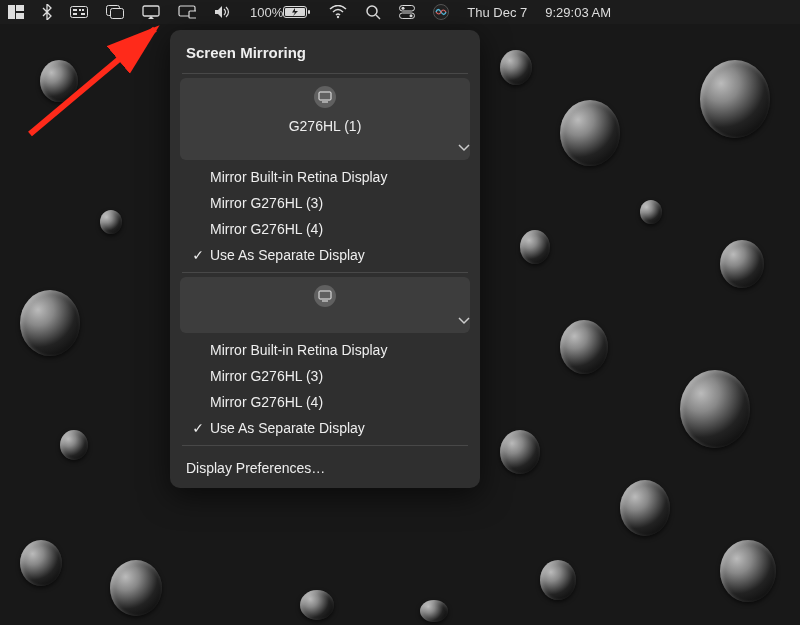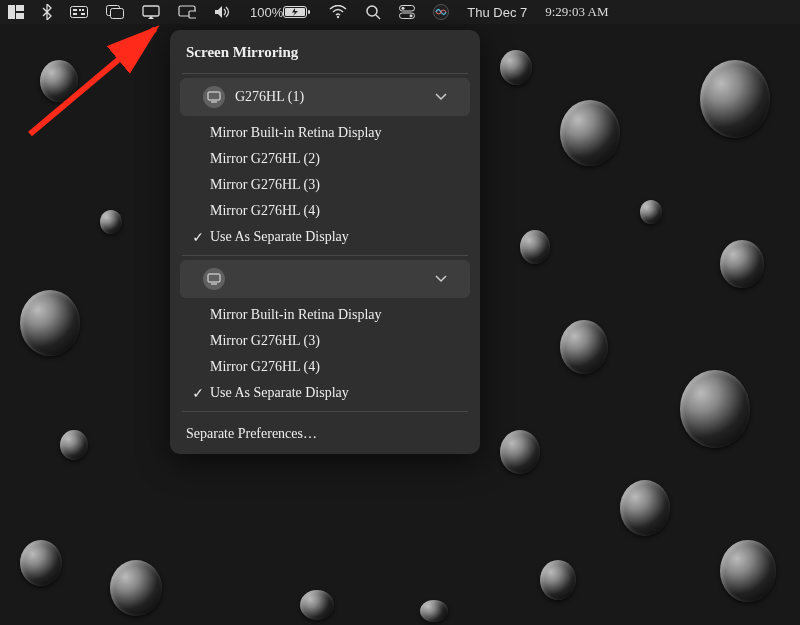--- a/index.html
+++ b/index.html
@@ -2,34 +2,34 @@
 <html><head>
 <meta charset="utf-8">
 <style>
   html,body{margin:0;padding:0;width:800px;height:625px;overflow:hidden;font-family:-apple-system,Helvetica,Arial,sans-serif;}
   .desktop{position:relative;width:800px;height:625px;background:#181818;}
   
   .drop{position:absolute;border-radius:50%;background:radial-gradient(circle at 30% 30%, #bbb 0%, #888 25%, #222 60%, #000 100%);box-shadow:0 2px 4px rgba(0,0,0,0.6), inset 2px 2px 4px rgba(255,255,255,0.3);}
   .menubar{position:absolute;top:0;left:0;right:0;height:24px;background:#1c1c1c;display:flex;align-items:center;color:#ddd;font-size:13px;padding:0 8px;gap:18px;}
   .menubar .mb-item{display:flex;align-items:center;justify-content:center;height:24px;}
   .menubar .batt{display:flex;align-items:center;text-align:center;}
-  .dropdown{position:absolute;left:170px;top:30px;width:310px;background:rgba(48,48,48,0.96);border-radius:10px;box-shadow:0 8px 30px rgba(0,0,0,0.6);color:#eee;font-size:14px;padding:8px 0;font-family:Liberation Serif, serif;}
+  .dropdown{position:absolute;left:170px;top:30px;width:310px;background:rgba(48,48,48,0.96);border-radius:10px;box-shadow:0 8px 30px rgba(0,0,0,0.6);color:#eee;font-size:14px;padding:8px 0;}
   .dd-title{font-weight:600;font-size:15px;padding:6px 16px 8px;}
   .dd-hr{height:1px;background:rgba(255,255,255,0.12);margin:4px 12px;}
-  .dd-device{display:flex;align-items:center;padding:8px 23px;background:rgba(255,255,255,0.07);border-radius:6px;margin:4px 10px;gap:10px;}
+  .dd-device{display:flex;align-items:center;padding:8px 0;background:rgba(255,255,255,0.07);border-radius:6px;margin:4px 10px;gap:10px;flex-direction:column;}
   .dd-device .name{flex:1;}
   .dd-icon-circle{width:22px;height:22px;border-radius:50%;background:rgba(255,255,255,0.18);display:flex;align-items:center;justify-content:center;}
   .dd-option{display:flex;padding:5px 16px 5px 16px;}
   .dd-check{width:24px;text-align:center;flex:0 0 24px;}
   .dd-label{flex:1;}
   .dd-pref{padding:10px 16px 4px;}
   .arrow{position:absolute;pointer-events:none;}
   svg{display:block;}
   .chev{margin-left:auto;}
-  .clock{font-variant-numeric:tabular-nums;font-family:Liberation Serif, serif;}
+  .clock{font-variant-numeric:tabular-nums;}
 </style>
 </head>
 <body>
 
 <div class="desktop">
 
   <div class="drop" style="left:40px;top:60px;width:38px;height:42px;"></div>
   <div class="drop" style="left:20px;top:290px;width:60px;height:66px;"></div>
   <div class="drop" style="left:100px;top:210px;width:22px;height:24px;"></div>
   <div class="drop" style="left:60px;top:430px;width:28px;height:30px;"></div>
@@ -157,24 +157,20 @@
             <path d="M1 1 L6 6 L11 1" stroke="#ccc" stroke-width="1.5" fill="none"></path>
           </svg>
       </div>
     </div>
     <div class="dd-option">
         <div class="dd-check"></div>
         <div class="dd-label">Mirror Built-in Retina Display</div>
       </div>
     <div class="dd-option">
         <div class="dd-check"></div>
-        <div class="dd-label">Mirror G276HL (2)</div>
-      </div>
-    <div class="dd-option">
-        <div class="dd-check"></div>
         <div class="dd-label">Mirror G276HL (3)</div>
       </div>
     <div class="dd-option">
         <div class="dd-check"></div>
         <div class="dd-label">Mirror G276HL (4)</div>
       </div>
     <div class="dd-option">
         <div class="dd-check">✓</div>
         <div class="dd-label">Use As Separate Display</div>
       </div>
@@ -205,21 +201,21 @@
     <div class="dd-option">
         <div class="dd-check"></div>
         <div class="dd-label">Mirror G276HL (4)</div>
       </div>
     <div class="dd-option">
         <div class="dd-check">✓</div>
         <div class="dd-label">Use As Separate Display</div>
       </div>
 
     <div class="dd-hr"></div>
-    <div class="dd-pref">Separate Preferences…</div>
+    <div class="dd-pref">Display Preferences…</div>
   </div>
 
   <svg class="arrow" style="left:25px;top:24px;" width="150" height="120">
     <defs>
         <marker id="ah" markerWidth="10" markerHeight="10" refX="8" refY="3" orient="auto">
           <path d="M0,0 L0,6 L9,3 z" fill="#ff2a1a"></path>
         </marker>
       </defs>
     <line x1="5" y1="110" x2="130" y2="5" stroke="#ff2a1a" stroke-width="6" marker-end="url(#ah)"></line>
   </svg>

